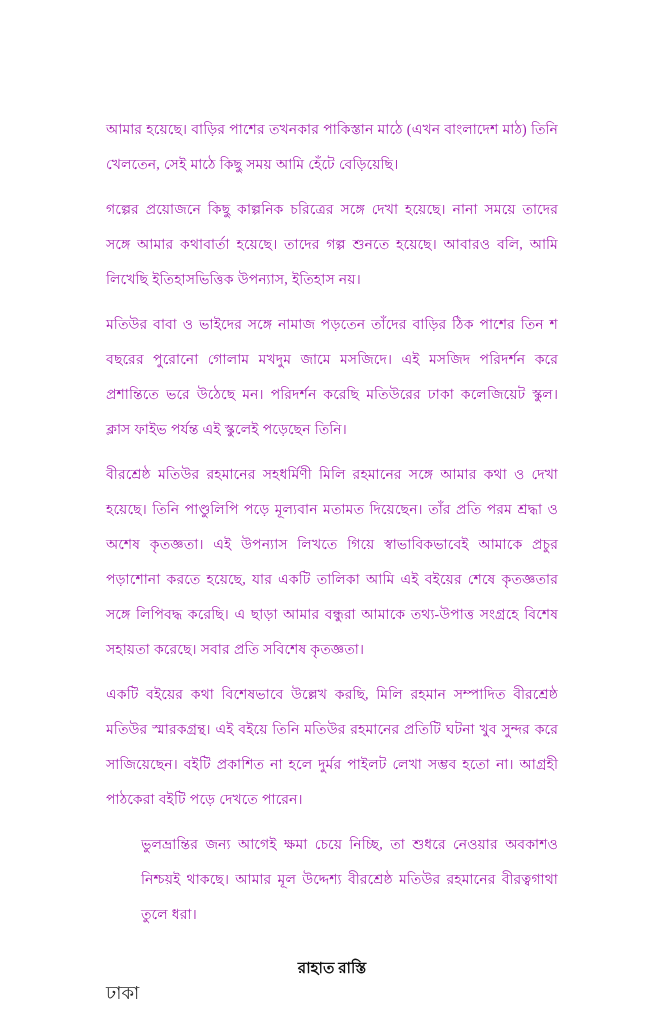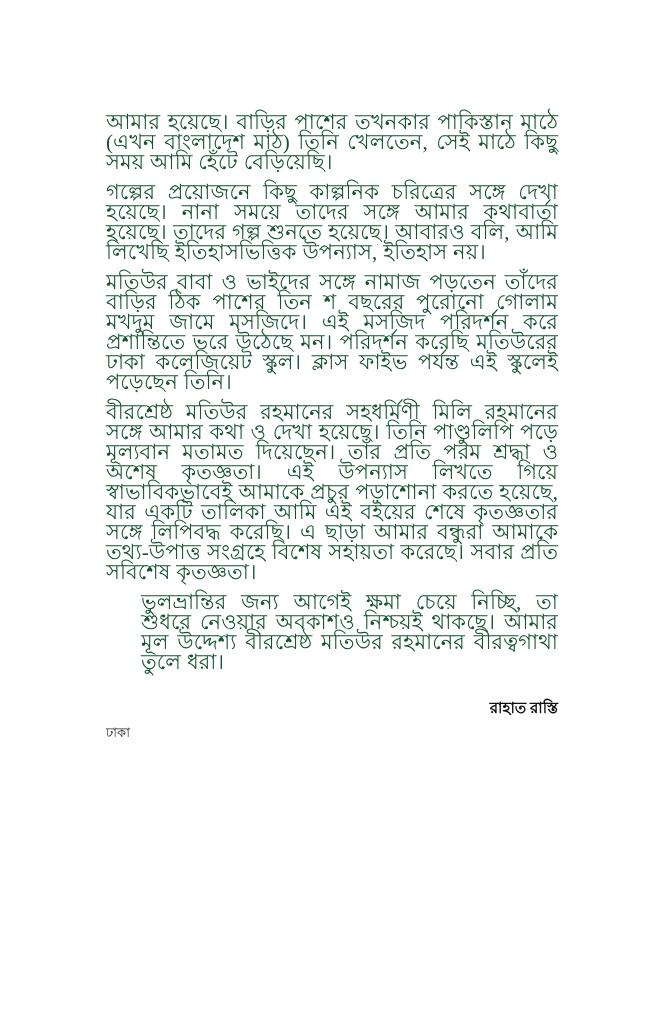--- a/index.html
+++ b/index.html
@@ -21,44 +21,44 @@
   .text-column {
     position: absolute;
     left: 106px;
     top: 112px;
     width: 452px;
   }
   .para {
     margin: 0 0 10px 0;
     text-align: justify;
     text-justify: inter-word;
-    font-size: 21px;
-    line-height: 20px;
-    color: #14532d;
+    font-size: 14px;
+    line-height: 35px;
+    color: #a21caf;
     letter-spacing: 0.1px;
     word-spacing: 0.5px;
     -webkit-font-smoothing: antialiased;
   }
   .para:last-of-type {
     margin-bottom: 0;
     margin-left: 35px;
   }
   .signature-block {
     margin-top: 24px;
   }
   .sig-name {
     font-size: 15.2px;
     line-height: 23px;
     font-weight: bold;
     color: #111111;
-    text-align: right;
+    text-align: center;
     margin: 10px 0 3px 0;
   }
   .sig-city {
-    font-size: 13px;
+    font-size: 18px;
     line-height: 22px;
     font-weight: normal;
     color: #2a2a2a;
     text-align: left;
     margin: 0;
   }
 </style>
 </head>
 <body>
 
@@ -66,20 +66,21 @@
   <div class="text-column">
 
     <p class="para">আমার হয়েছে। বাড়ির পাশের তখনকার পাকিস্তান মাঠে (এখন বাংলাদেশ মাঠ) তিনি খেলতেন, সেই মাঠে কিছু সময় আমি হেঁটে বেড়িয়েছি।</p>
 
     <p class="para">গল্পের প্রয়োজনে কিছু কাল্পনিক চরিত্রের সঙ্গে দেখা হয়েছে। নানা সময়ে তাদের সঙ্গে আমার কথাবার্তা হয়েছে। তাদের গল্প শুনতে হয়েছে। আবারও বলি, আমি লিখেছি ইতিহাসভিত্তিক উপন্যাস, ইতিহাস নয়।</p>
 
     <p class="para">মতিউর বাবা ও ভাইদের সঙ্গে নামাজ পড়তেন তাঁদের বাড়ির ঠিক পাশের তিন শ বছরের পুরোনো গোলাম মখদুম জামে মসজিদে। এই মসজিদ পরিদর্শন করে প্রশান্তিতে ভরে উঠেছে মন। পরিদর্শন করেছি মতিউরের ঢাকা কলেজিয়েট স্কুল। ক্লাস ফাইভ পর্যন্ত এই স্কুলেই পড়েছেন তিনি।</p>
 
     <p class="para">বীরশ্রেষ্ঠ মতিউর রহমানের সহধর্মিণী মিলি রহমানের সঙ্গে আমার কথা ও দেখা হয়েছে। তিনি পাণ্ডুলিপি পড়ে মূল্যবান মতামত দিয়েছেন। তাঁর প্রতি পরম শ্রদ্ধা ও অশেষ কৃতজ্ঞতা। এই উপন্যাস লিখতে গিয়ে স্বাভাবিকভাবেই আমাকে প্রচুর পড়াশোনা করতে হয়েছে, যার একটি তালিকা আমি এই বইয়ের শেষে কৃতজ্ঞতার সঙ্গে লিপিবদ্ধ করেছি। এ ছাড়া আমার বন্ধুরা আমাকে তথ্য-উপাত্ত সংগ্রহে বিশেষ সহায়তা করেছে। সবার প্রতি সবিশেষ কৃতজ্ঞতা।</p>
 
+    <p class="para">একটি বইয়ের কথা বিশেষভাবে উল্লেখ করছি, মিলি রহমান সম্পাদিত বীরশ্রেষ্ঠ মতিউর স্মারকগ্রন্থ। এই বইয়ে তিনি মতিউর রহমানের প্রতিটি ঘটনা খুব সুন্দর করে সাজিয়েছেন। বইটি প্রকাশিত না হলে দুর্মর পাইলট লেখা সম্ভব হতো না। আগ্রহী পাঠকেরা বইটি পড়ে দেখতে পারেন।</p>
 
     <p class="para">ভুলভ্রান্তির জন্য আগেই ক্ষমা চেয়ে নিচ্ছি, তা শুধরে নেওয়ার অবকাশও নিশ্চয়ই থাকছে। আমার মূল উদ্দেশ্য বীরশ্রেষ্ঠ মতিউর রহমানের বীরত্বগাথা তুলে ধরা।</p>
 
     <div class="signature-block">
       <p class="sig-name">রাহাত রাস্তি</p>
       <p class="sig-city">ঢাকা</p>
     </div>
 
   </div>
 </div>

